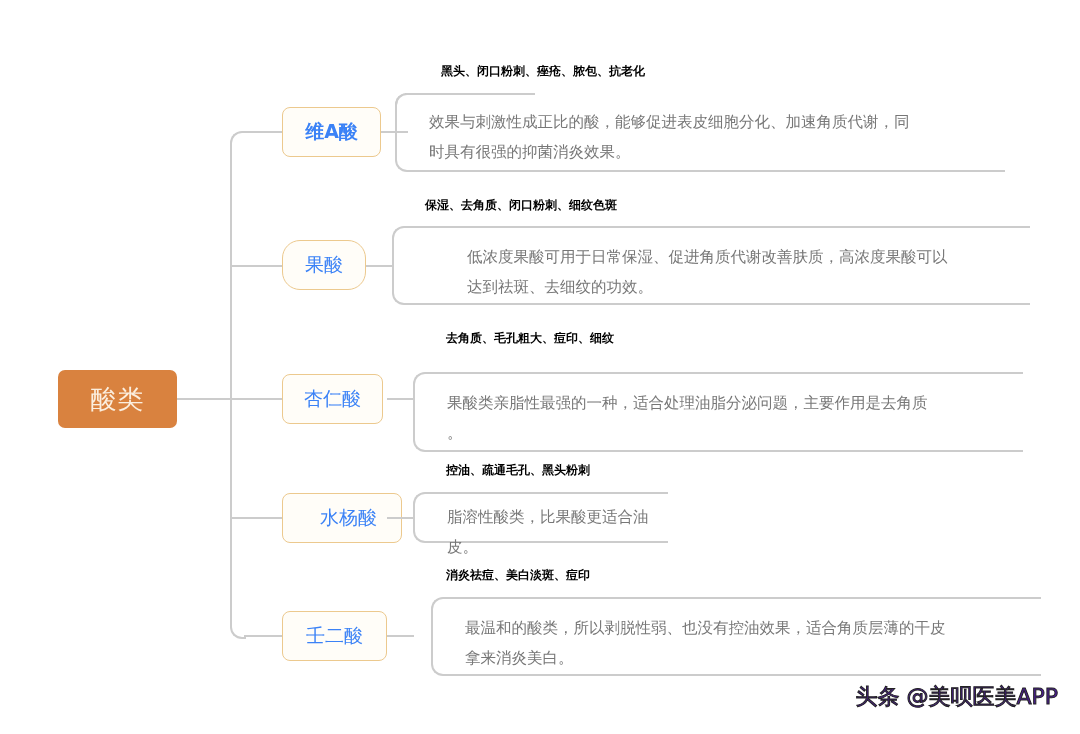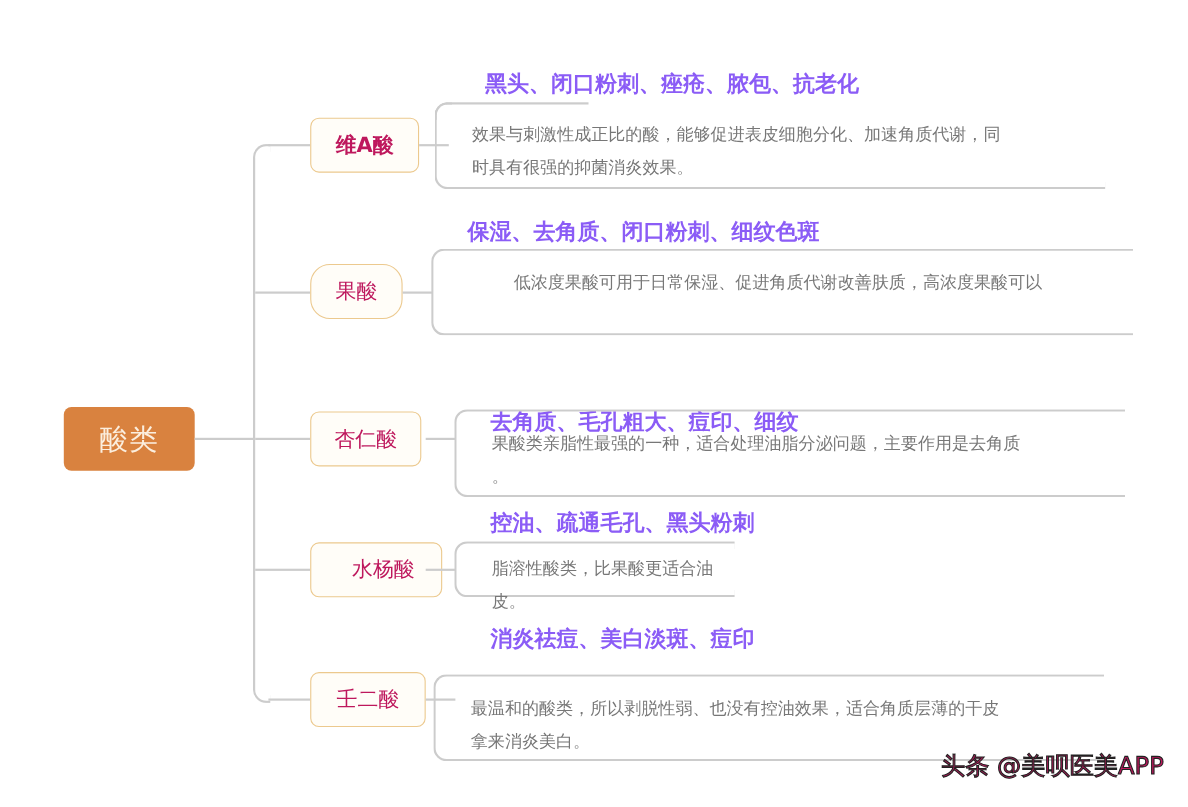--- a/index.html
+++ b/index.html
@@ -14,37 +14,37 @@
     font-size: 26px; letter-spacing: 1px;
   }
   .line { position: absolute; background: #cccccc; }
   .trunk {
     position: absolute; left: 230px; width: 14px; border-left: 2px solid #cccccc;
   }
   .node {
     position: absolute; box-sizing: border-box; height: 50px;
     border: 1.5px solid #ecc98e; border-radius: 8px; background: #fffdf8;
     display: flex; align-items: center; justify-content: center;
-    font-size: 19px; color: #be185d;
+    font-size: 19px; color: #3b82f6;
   }
   .node.bold { font-weight: bold; }
   .tag {
-    position: absolute; color: #8b5cf6; font-size: 20px; font-weight: bold; white-space: nowrap;
+    position: absolute; color: #000000; font-size: 12px; font-weight: bold; white-space: nowrap;
   }
   .tag-line { position: absolute; height: 2px; background: #cccccc; }
   .card {
     position: absolute; box-sizing: border-box;
     border-left: 2px solid #cccccc; border-bottom: 2px solid #cccccc; border-top: 2px solid #cccccc;
     border-top-left-radius: 12px; border-bottom-left-radius: 12px;
     border-top-right-radius: 0;
     color: #777777; font-size: 15.5px; line-height: 30px; padding: 0 0 0 32px;
   }
   .card .txt { display: block; }
   .watermark {
-    position: absolute; right: 22px; top: 682px; font-size: 22px; color: #be185d;
+    position: absolute; right: 22px; top: 682px; font-size: 22px; color: #4c1d95;
     -webkit-text-stroke: 1px #222222; letter-spacing: 0px;
   }
 </style>
 </head>
 <body>
 
 <div class="root">
   <span>酸类</span>
 </div>
 
@@ -73,28 +73,29 @@
 </div>
 
 <div class="node" style="left:282px; top:240px; width:84px;border-radius:18px;">
   <span>果酸</span>
 </div>
 <div class="line" style="left:366px; top:265px; width:27px; height:2px;"></div>
 <div class="tag" style="left:425px; top:197px;">保湿、去角质、闭口粉刺、细纹色斑</div>
 <div class="card" style="left:392px; top:226px; width:638px; height:79px;">
   <div style="padding-top:14px;margin-left:41px;">
     <span class="txt">低浓度果酸可用于日常保湿、促进角质代谢改善肤质，高浓度果酸可以</span>
+    <span class="txt">达到祛斑、去细纹的功效。</span>
   </div>
 </div>
 
 <div class="node" style="left:282px; top:374px; width:101px;">
   <span>杏仁酸</span>
 </div>
 <div class="line" style="left:387px; top:398px; width:27px; height:2px;"></div>
-<div class="tag" style="left:446px; top:330px;margin-top:40px;">去角质、毛孔粗大、痘印、细纹</div>
+<div class="tag" style="left:446px; top:330px;">去角质、毛孔粗大、痘印、细纹</div>
 <div class="card" style="left:413px; top:372px; width:610px; height:80px;">
   <div style="padding-top:14px;">
     <span class="txt">果酸类亲脂性最强的一种，适合处理油脂分泌问题，主要作用是去角质</span>
     <span class="txt">。</span>
   </div>
 </div>
 
 <div class="node" style="left:282px; top:493px; width:120px;padding-left:13px;">
   <span>水杨酸</span>
 </div>
@@ -104,20 +105,20 @@
   <div style="padding-top:8px;">
     <span class="txt">脂溶性酸类，比果酸更适合油皮。</span>
   </div>
 </div>
 
 <div class="node" style="left:282px; top:611px; width:105px;">
   <span>壬二酸</span>
 </div>
 <div class="line" style="left:387px; top:635px; width:27px; height:2px;"></div>
 <div class="tag" style="left:446px; top:567px;">消炎祛痘、美白淡斑、痘印</div>
-<div class="card" style="left:394px; top:597px; width:610px; height:79px;margin-top:16px;">
+<div class="card" style="left:431px; top:597px; width:610px; height:79px;">
   <div style="padding-top:14px;">
     <span class="txt">最温和的酸类，所以剥脱性弱、也没有控油效果，适合角质层薄的干皮</span>
     <span class="txt">拿来消炎美白。</span>
   </div>
 </div>
 
 <div class="watermark">头条 @美呗医美APP</div>
 
 </body></html>

